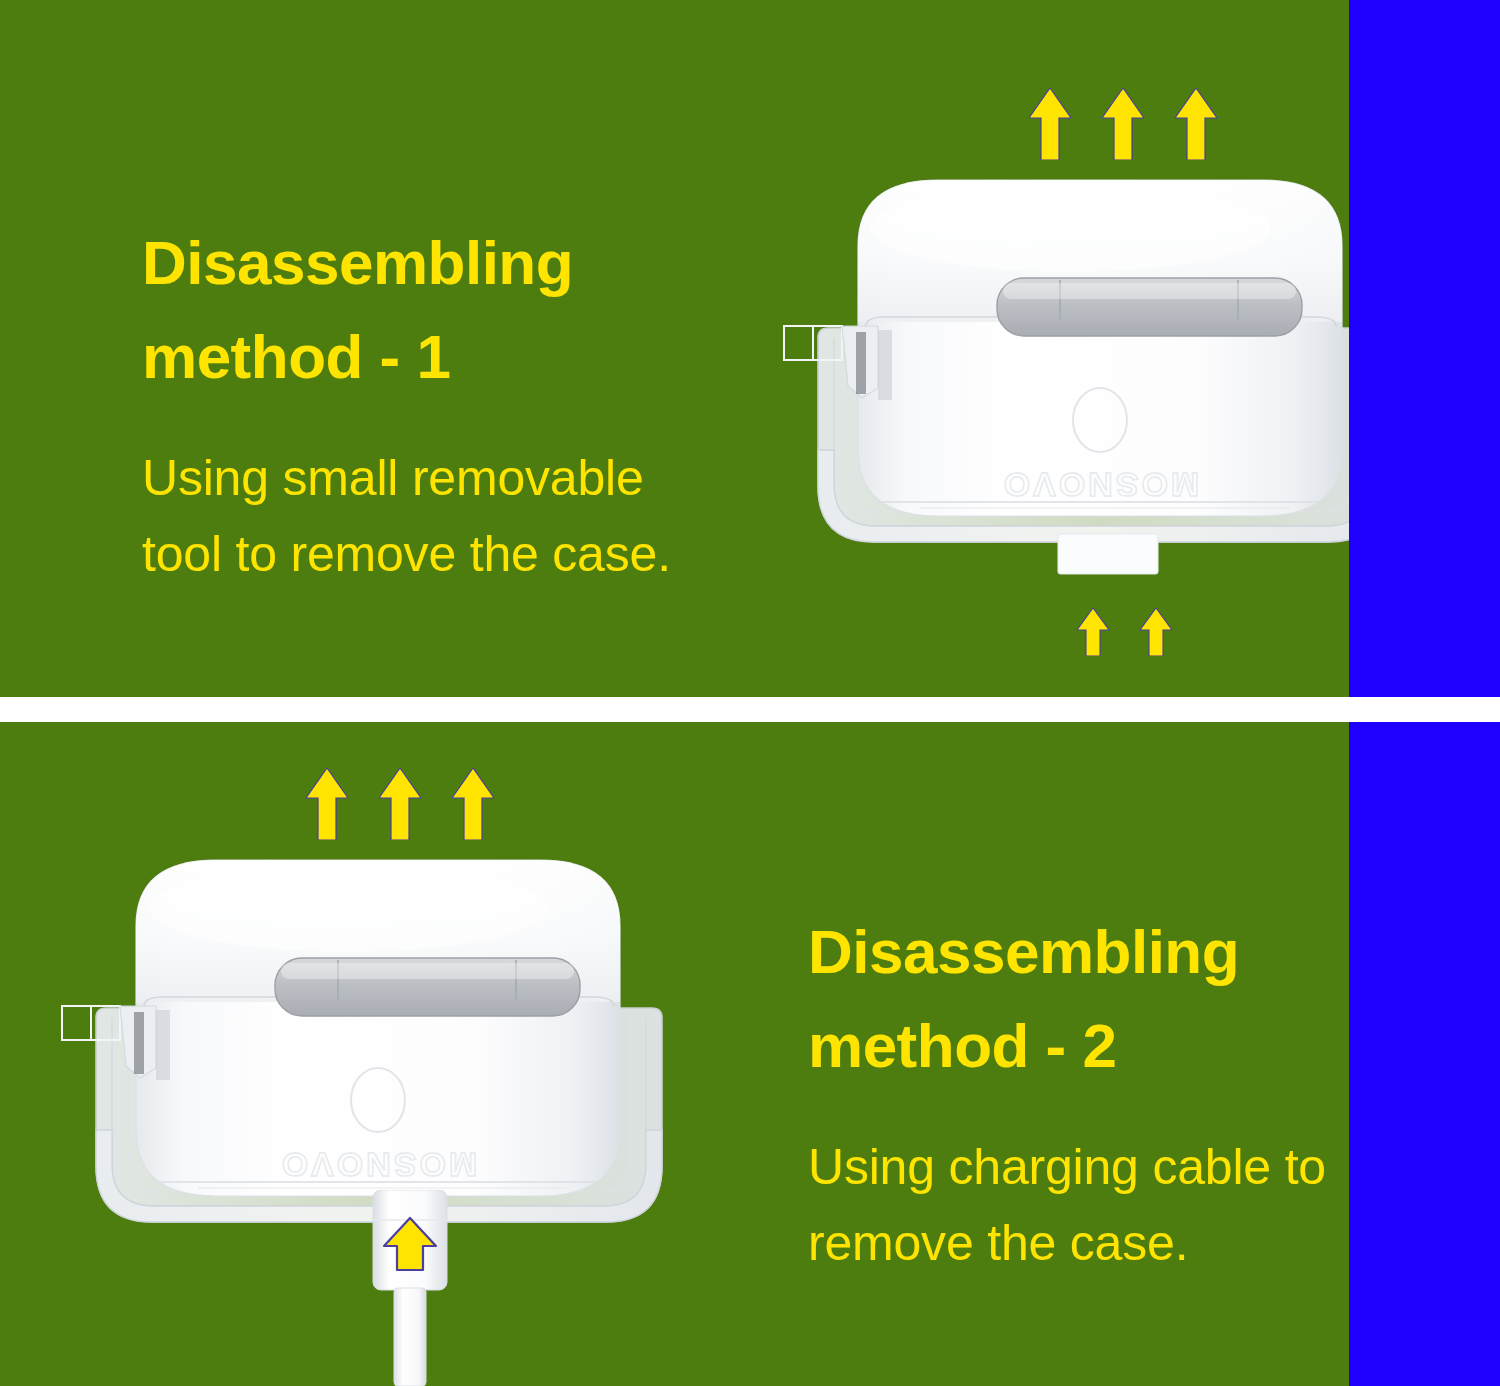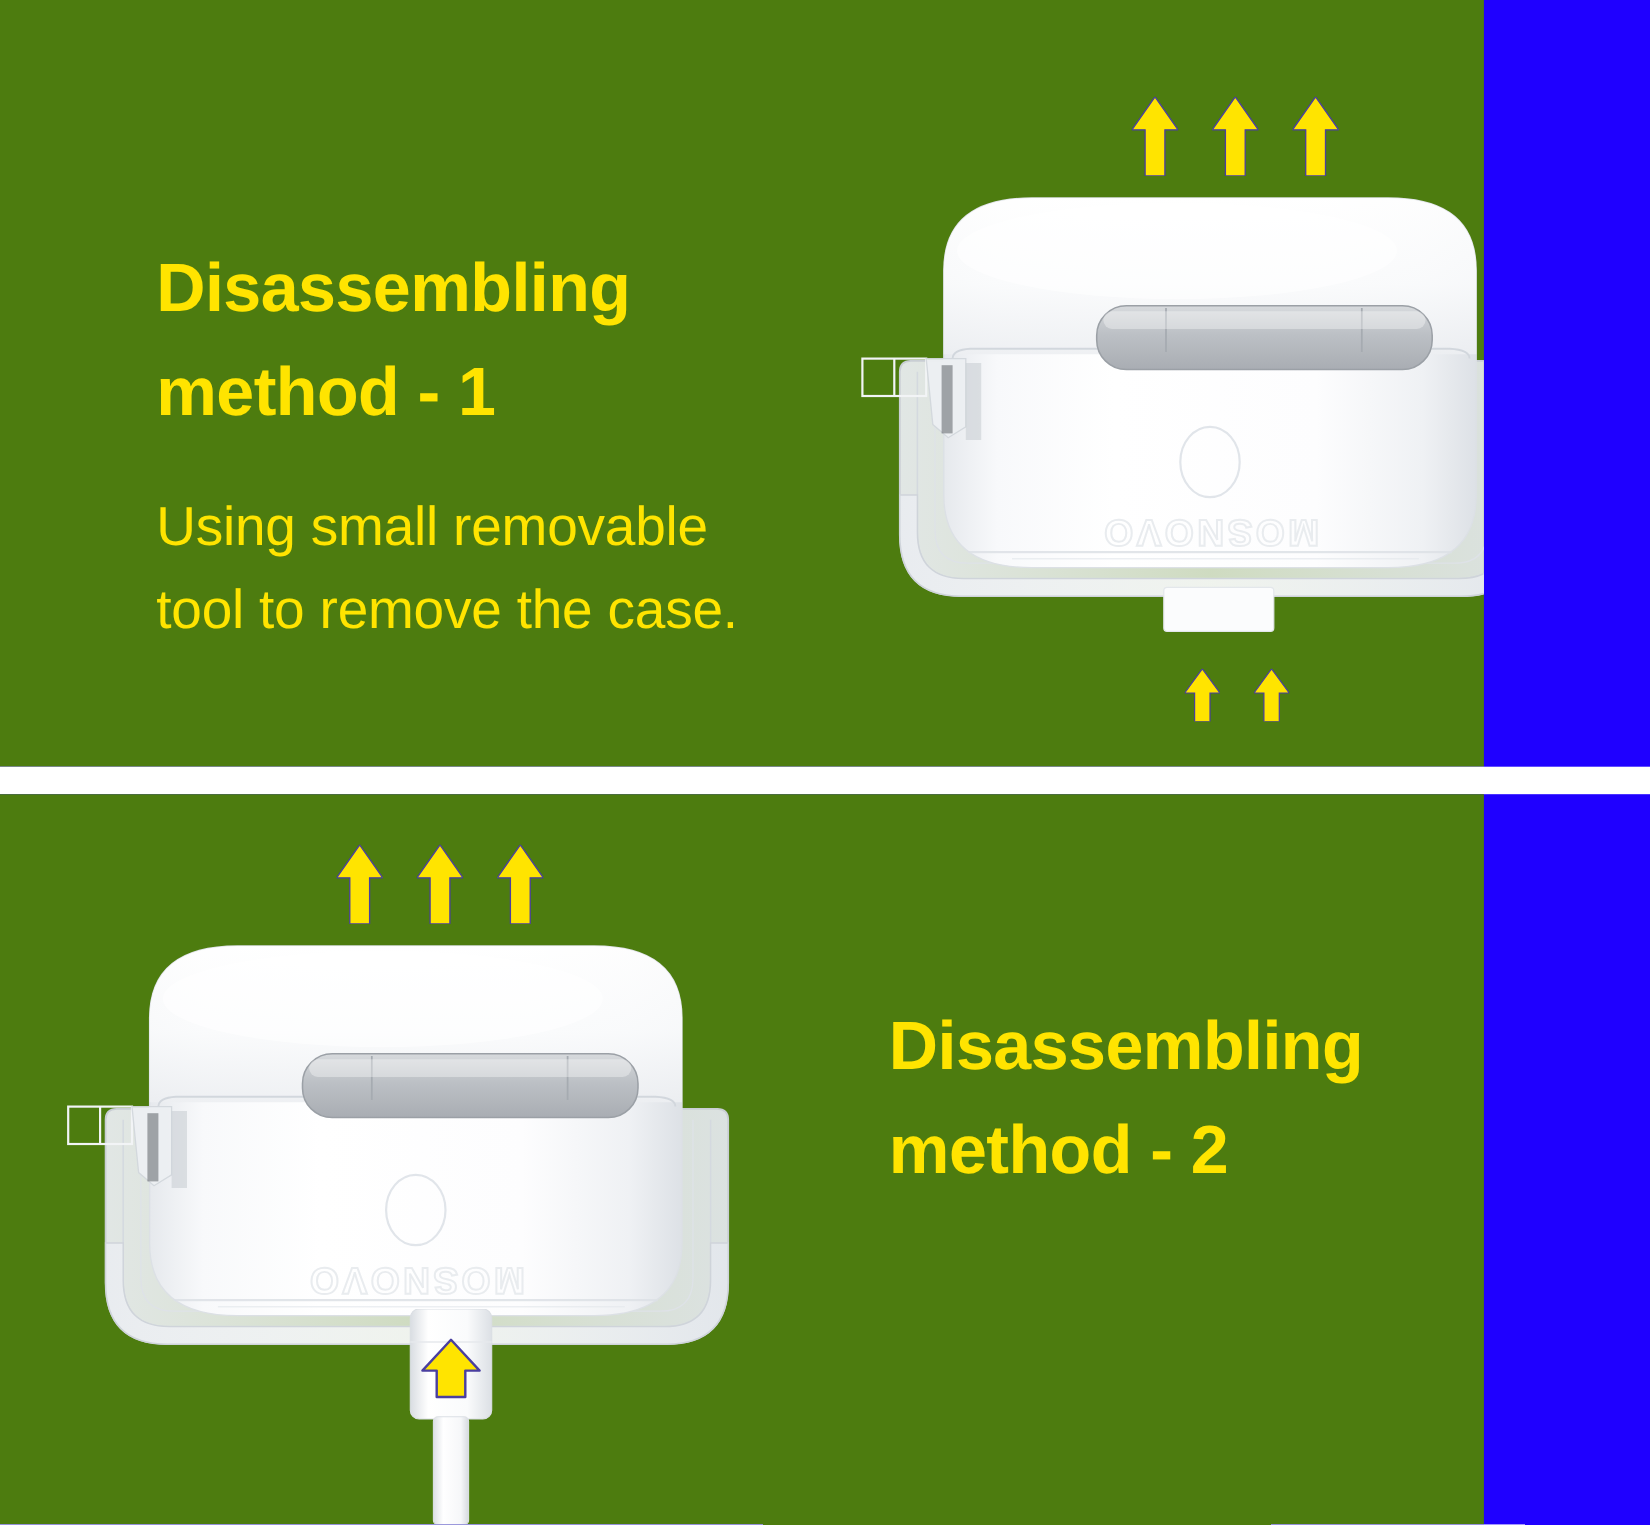--- a/index.html
+++ b/index.html
@@ -189,20 +189,22 @@
 
   </div>
 
   <div id="divider"></div>
 
   <div class="panel" id="panel-bottom">
 
     <div class="textblock" id="text-bottom" style="top:183px;">
       <p class="ttl">Disassembling
 method - 2</p>
+      <p class="sub">Using charging cable to
+remove the case.</p>
     </div>
 
     <span class="arrow" style="left:306px; top:46px; width:42px; height:72px;">
       <svg viewBox="0 0 42 72">
           <polygon points="21,0 42,30 30,30 30,72 12,72 12,30 0,30" fill="#FFE400" stroke="#4A3FA0" stroke-width="1.2"></polygon>
         </svg>
     </span>
     <span class="arrow" style="left:379px; top:46px; width:42px; height:72px;">
       <svg viewBox="0 0 42 72">
           <polygon points="21,0 42,30 30,30 30,72 12,72 12,30 0,30" fill="#FFE400" stroke="#4A3FA0" stroke-width="1.2"></polygon>

